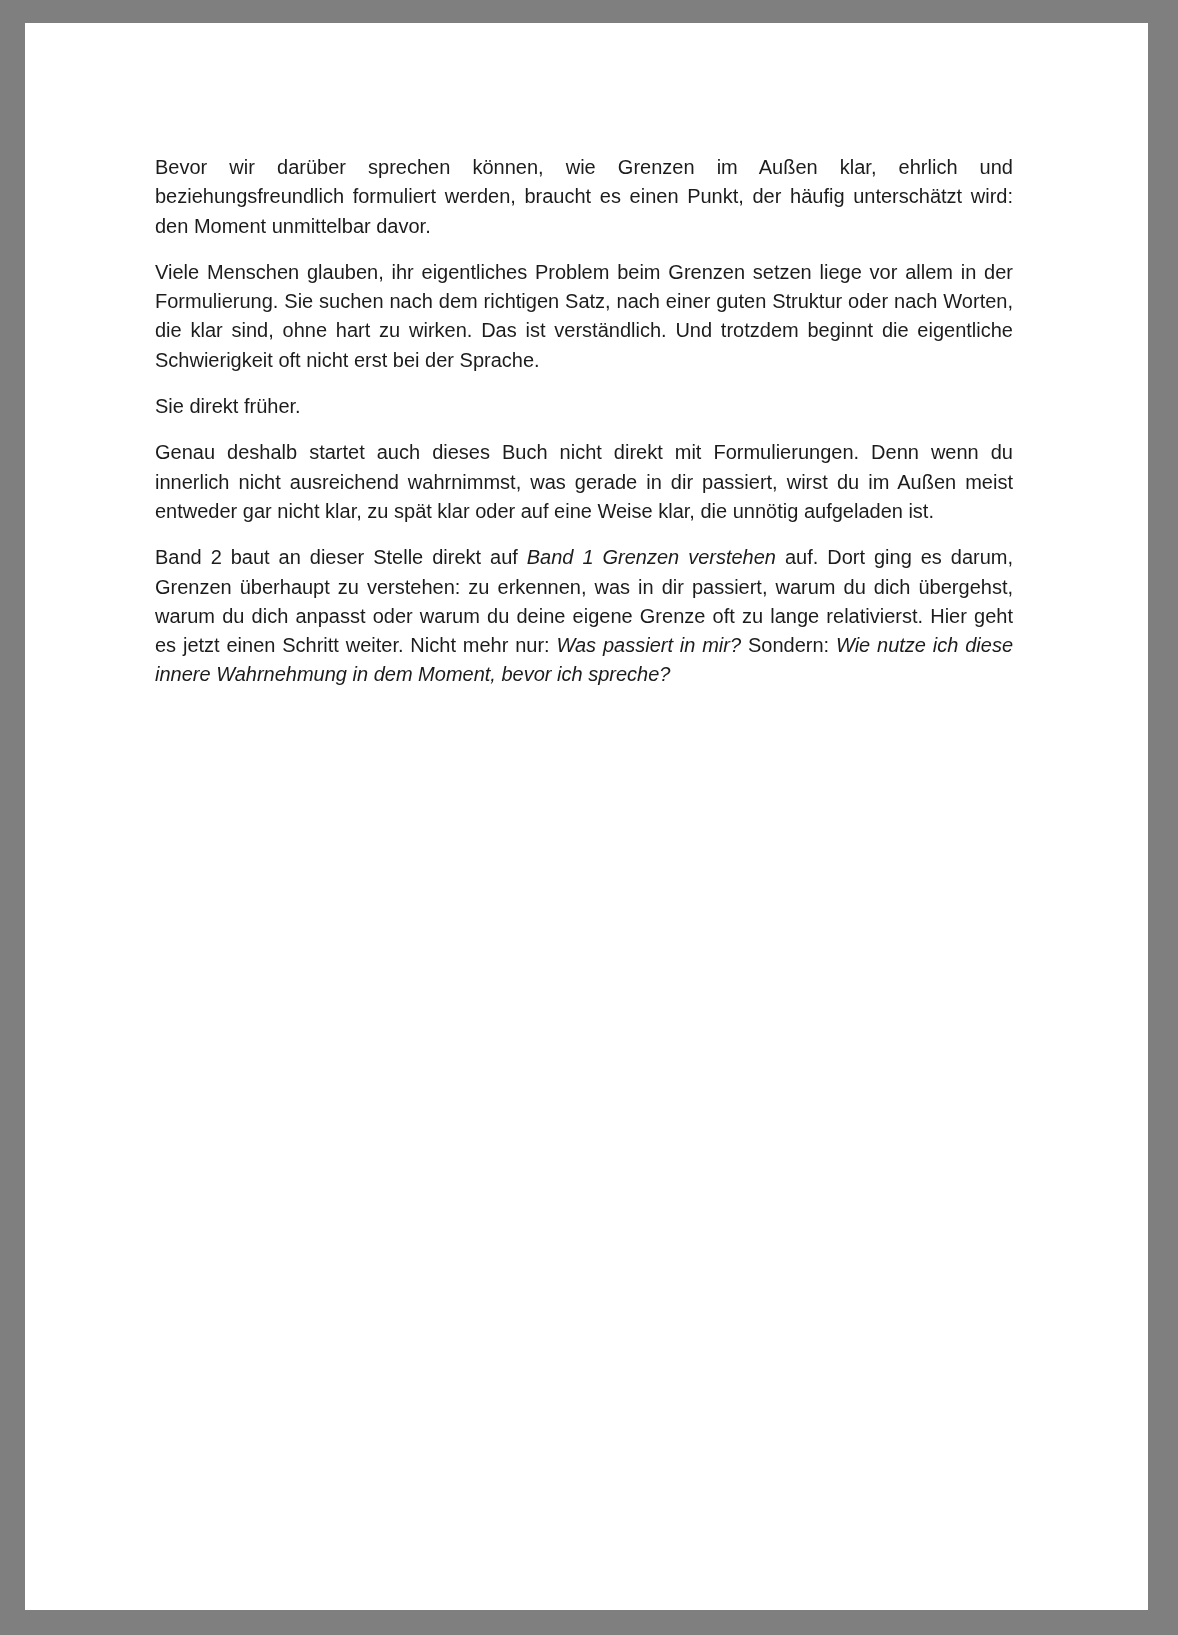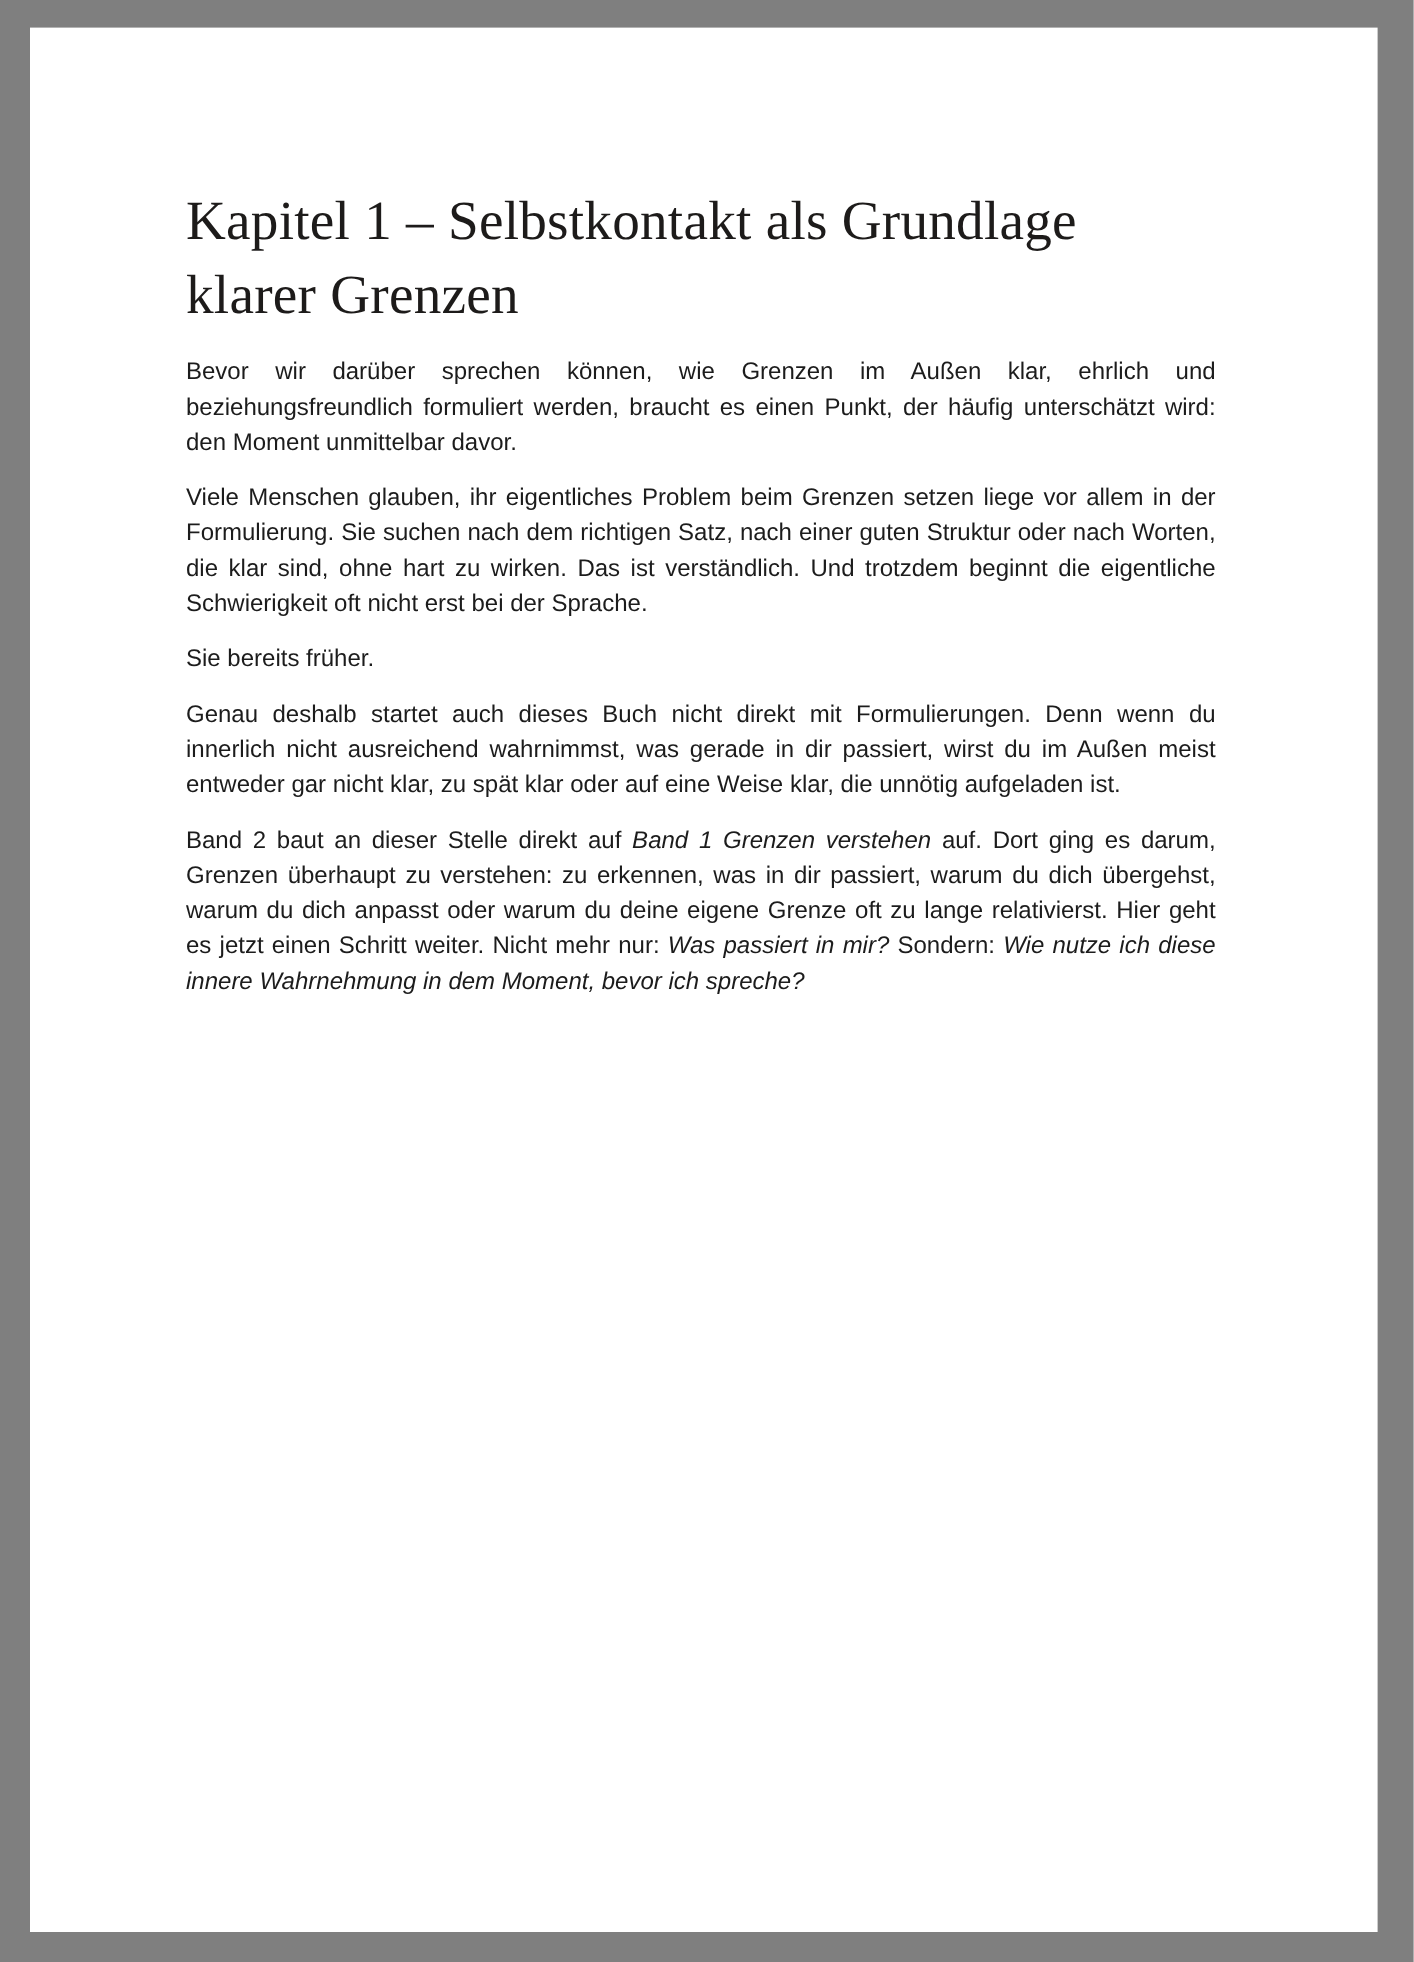--- a/index.html
+++ b/index.html
@@ -47,21 +47,20 @@
     text-align: left;
   }
   .chapter-body em {
     font-style: italic;
   }
 </style>
 </head>
 <body>
 
 <div class="page">
-  <h1 class="chapter-title">Kapitel 1 – Selbstkontakt als Grundlage klarer Grenzen</h1>
   <div class="chapter-body">
       <p class="justify"><span>Bevor wir darüber sprechen können, wie Grenzen im Außen klar, ehrlich und beziehungsfreundlich formuliert werden, braucht es einen Punkt, der häufig unterschätzt wird: den Moment unmittelbar davor.</span></p>
       <p class="justify"><span>Viele Menschen glauben, ihr eigentliches Problem beim Grenzen setzen liege vor allem in der Formulierung. Sie suchen nach dem richtigen Satz, nach einer guten Struktur oder nach Worten, die klar sind, ohne hart zu wirken. Das ist verständlich. Und trotzdem beginnt die eigentliche Schwierigkeit oft nicht erst bei der Sprache.</span></p>
-      <p class="left"><span>Sie bereits früher.</span></p>
+      <p class="left"><span>Sie direkt früher.</span></p>
       <p class="justify"><span>Genau deshalb startet auch dieses Buch nicht direkt mit Formulierungen. Denn wenn du innerlich nicht ausreichend wahrnimmst, was gerade in dir passiert, wirst du im Außen meist entweder gar nicht klar, zu spät klar oder auf eine Weise klar, die unnötig aufgeladen ist.</span></p>
       <p class="justify"><span>Band 2 baut an dieser Stelle direkt auf </span><em>Band 1 Grenzen verstehen</em><span> auf. Dort ging es darum, Grenzen überhaupt zu verstehen: zu erkennen, was in dir passiert, warum du dich übergehst, warum du dich anpasst oder warum du deine eigene Grenze oft zu lange relativierst. Hier geht es jetzt einen Schritt weiter. Nicht mehr nur: </span><em>Was passiert in mir?</em><span> Sondern: </span><em>Wie nutze ich diese innere Wahrnehmung in dem Moment, bevor ich spreche?</em></p>
     </div>
 </div>
 
 </body></html>

